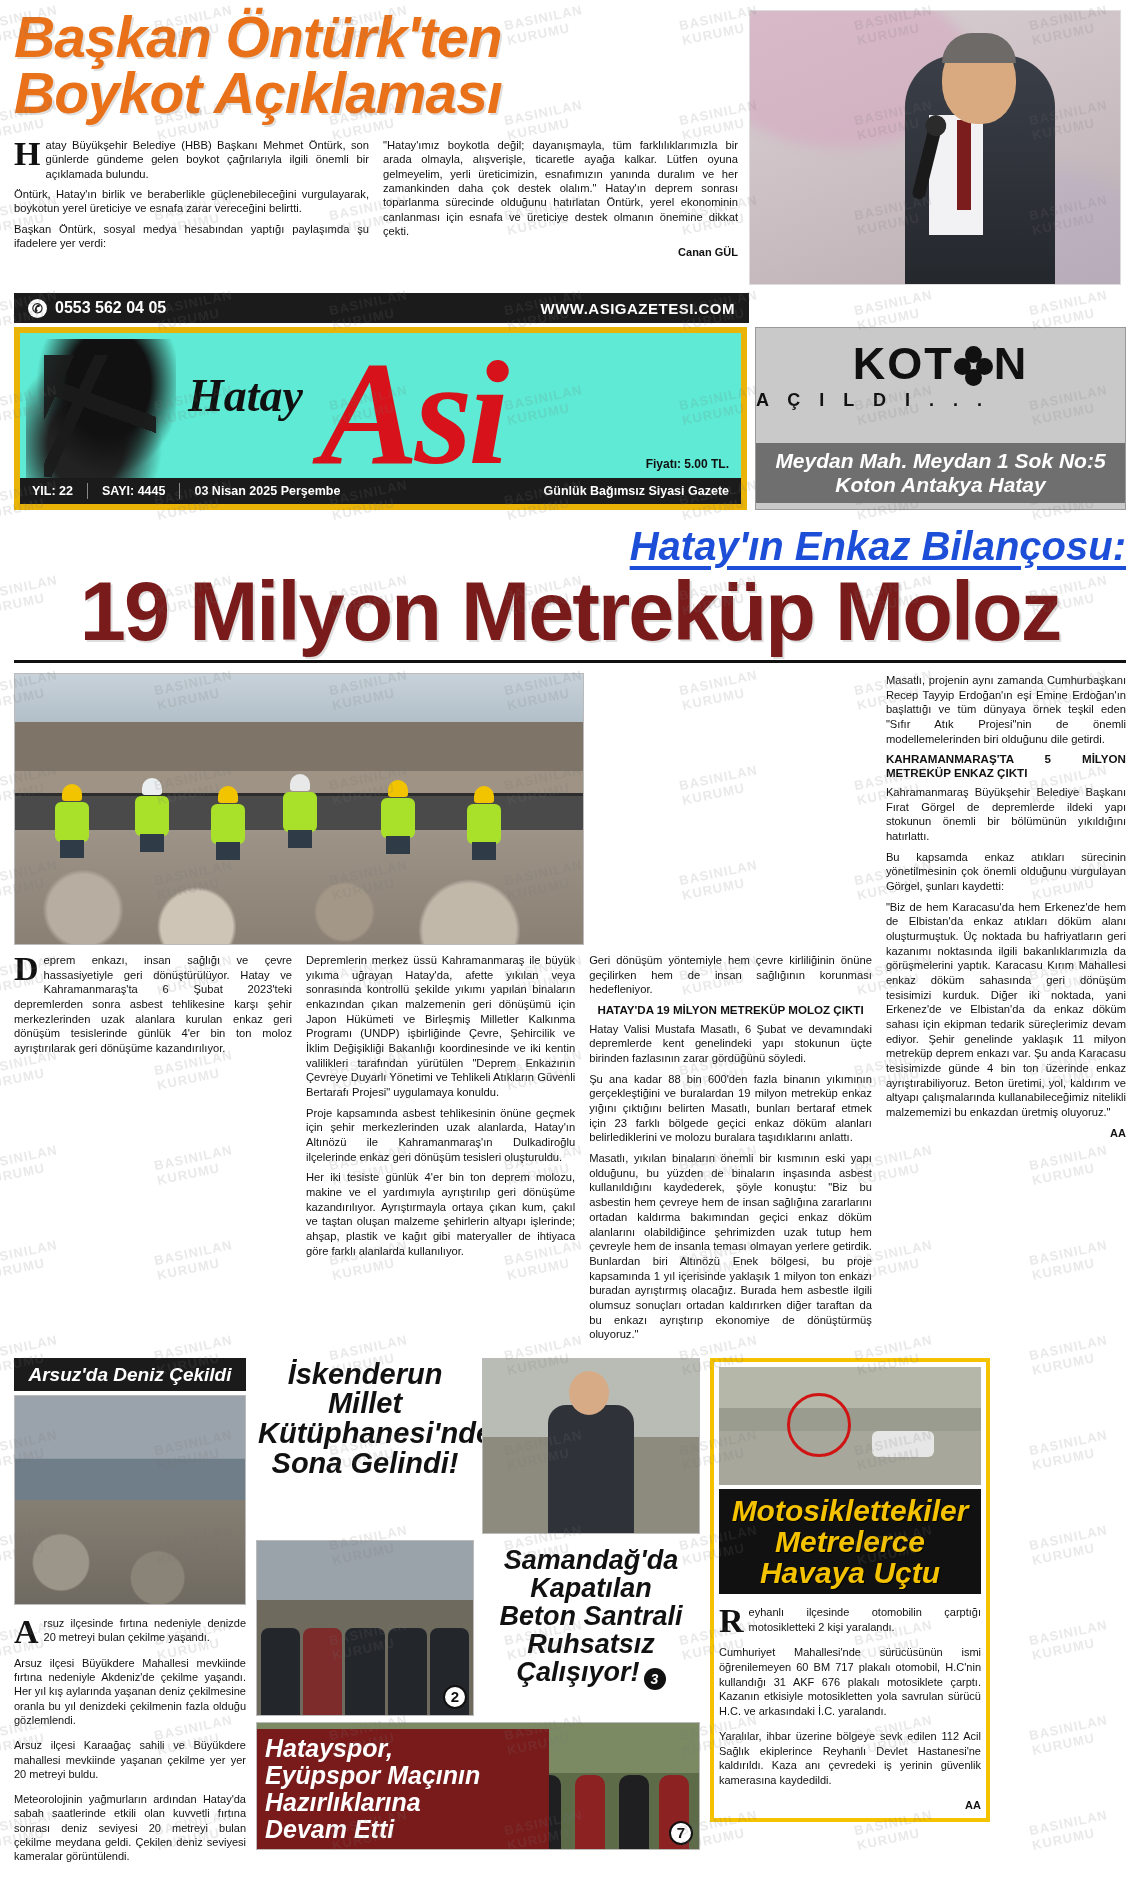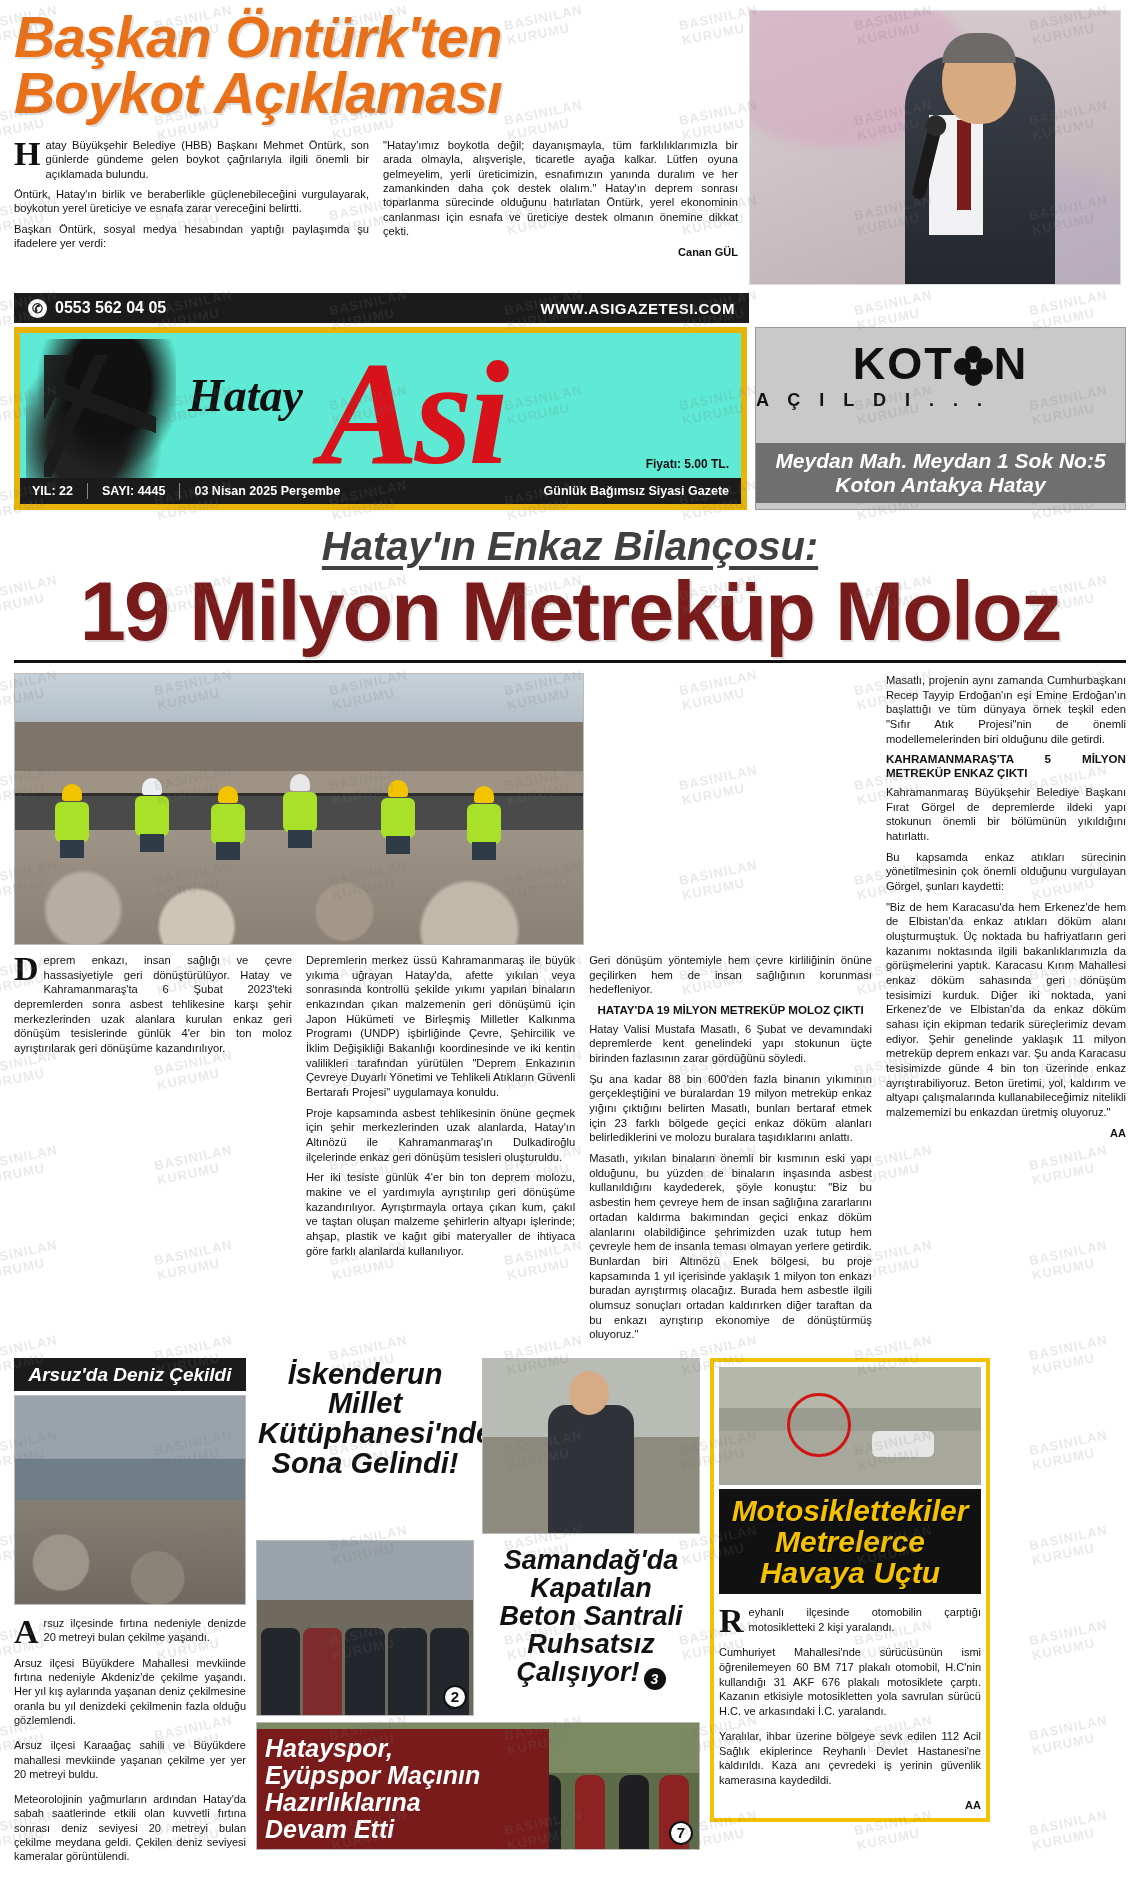--- a/index.html
+++ b/index.html
@@ -123,22 +123,22 @@
   .koton-flower i:nth-child(3){left:22px;top:12px;}
   .koton-flower i:nth-child(4){left:11px;top:23px;}
   .koton-open { position:absolute; top:62px; left:0;right:8px; font-size:18px; letter-spacing:7px; font-weight:bold; }
   .koton-addr {
     position:absolute; left:0;right:0; bottom:6px; background:#6f6f6f; color:#fff; text-align:center;
     font-size:21px; font-weight:bold; font-style:italic; padding:6px 4px; line-height:1.15;
   }
 
   
   .kicker {
-    text-align:center; margin-top:14px;
-    font-size:40px; font-weight:bold; font-style:italic; color:#404040;
+    text-align:right; margin-top:14px;
+    font-size:40px; font-weight:bold; font-style:italic; color:#1d4ed8;
     text-decoration: underline; text-underline-offset:6px;
     font-family:"Liberation Sans", sans-serif;
   }
   .headline {
     text-align:center; margin-top:4px;
     font-size:83px; line-height:0.95; font-weight:bold; color:#7A1B1B;
     font-family:"Liberation Sans", sans-serif; letter-spacing:-2px;
     text-shadow: 2px 2px 0 rgba(0,0,0,0.13);
   }
   .rule { height:3px; background:#111; margin-top:8px; }

